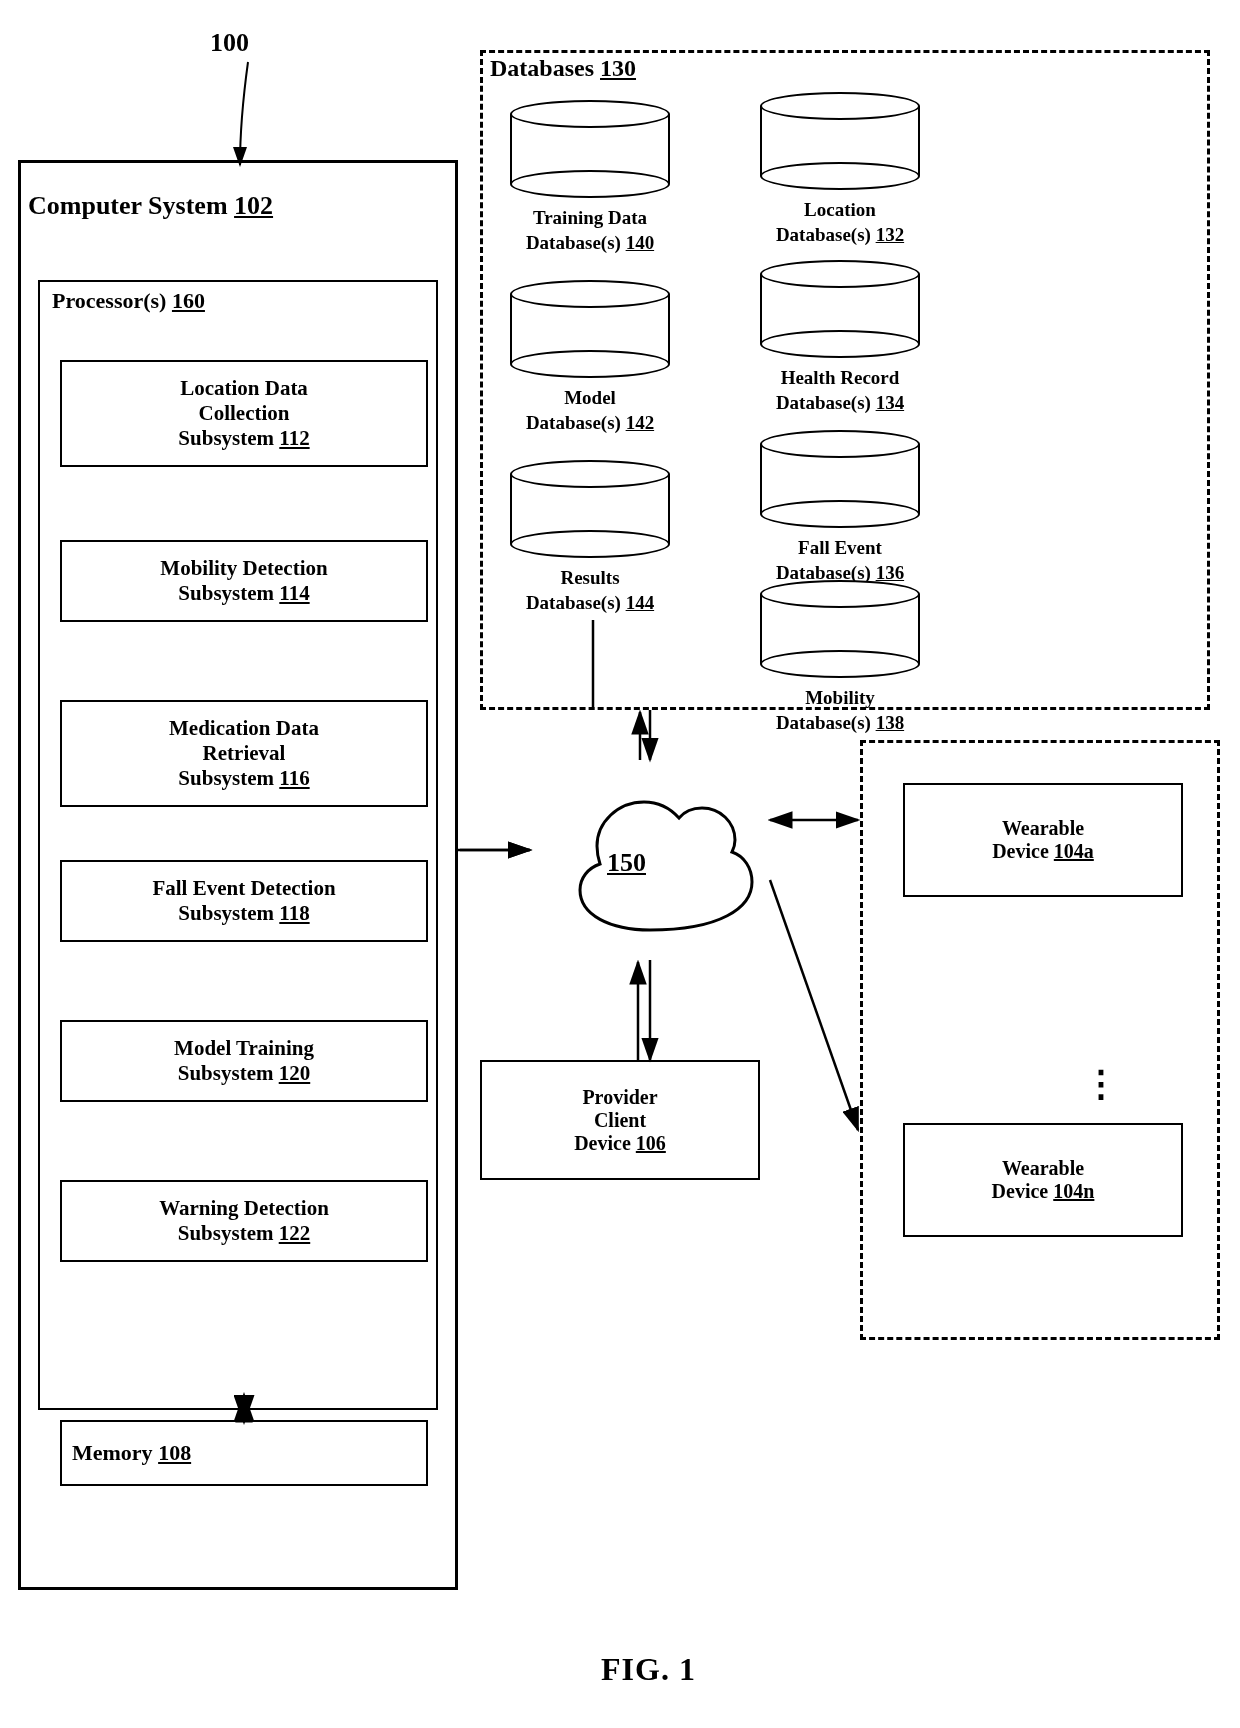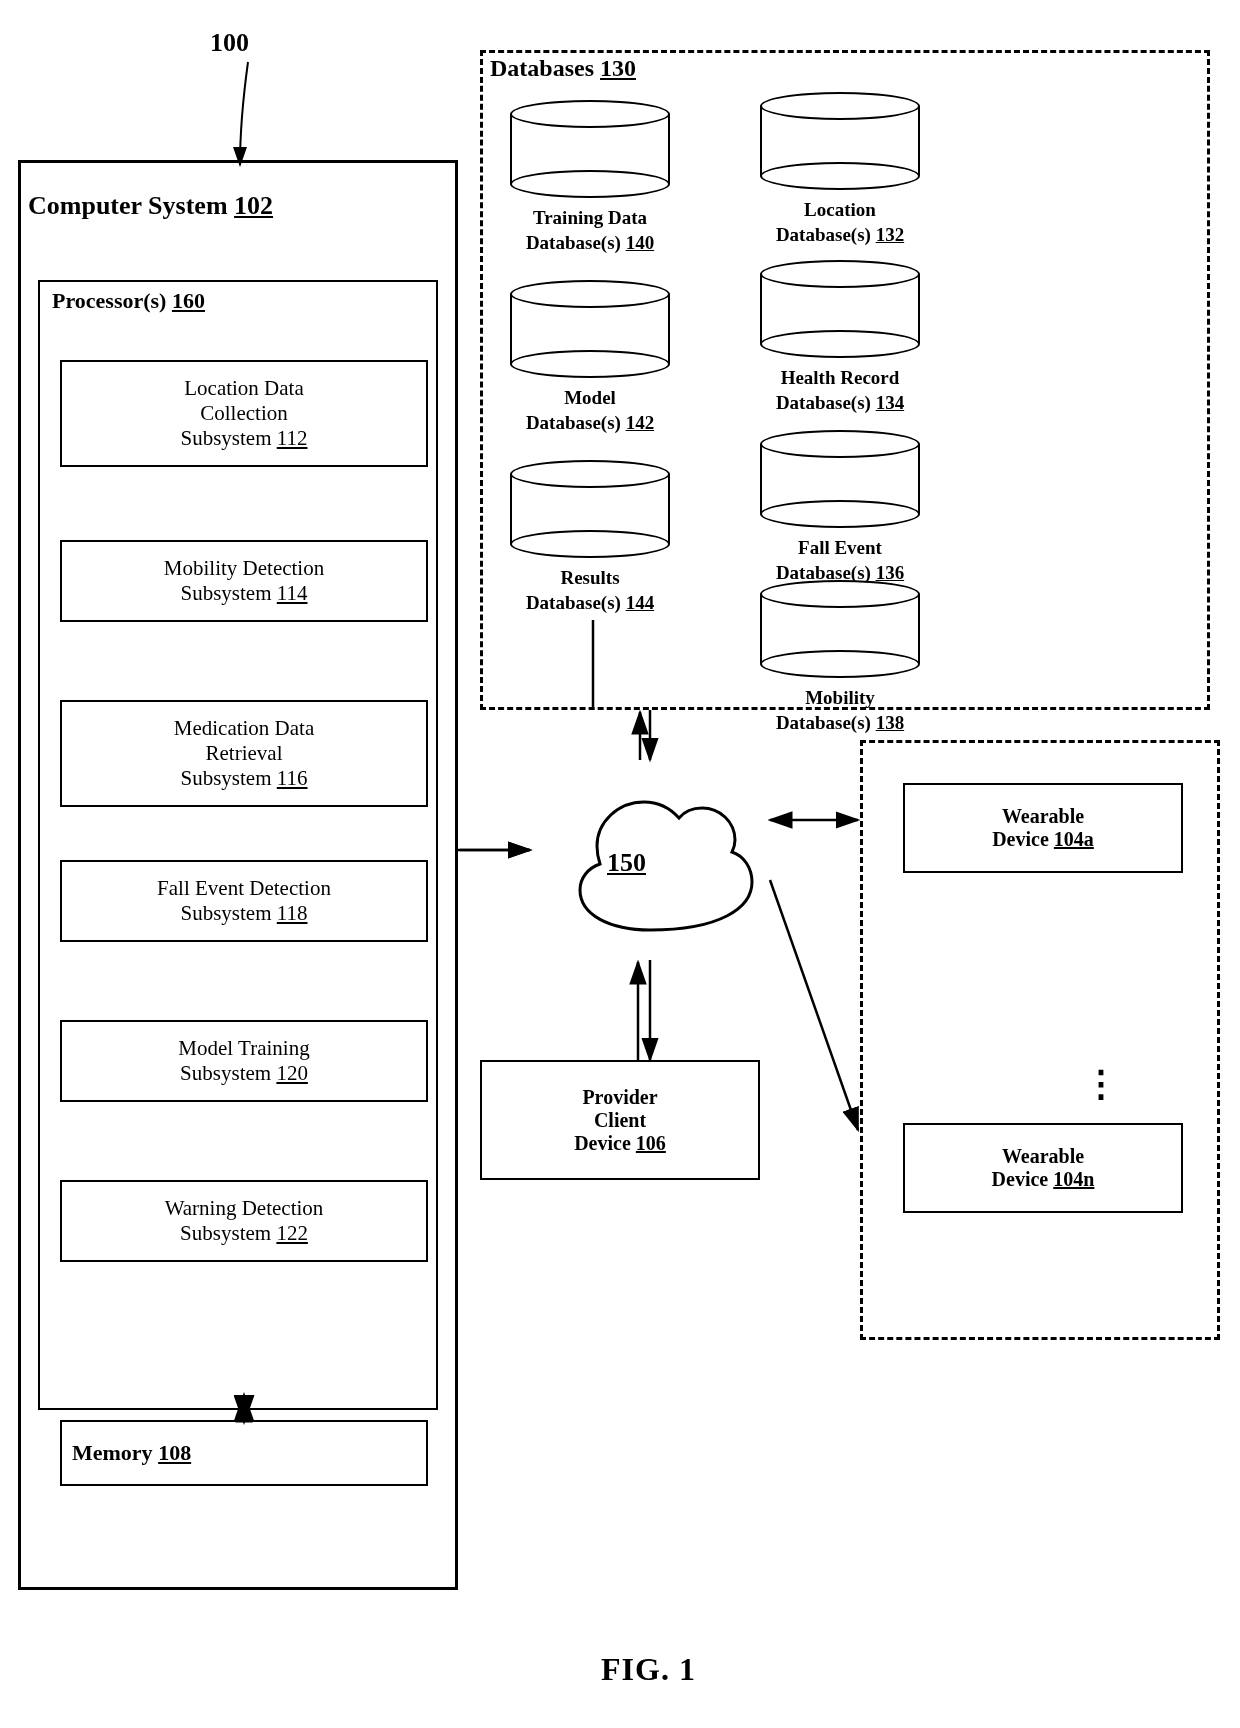--- a/index.html
+++ b/index.html
@@ -86,21 +86,21 @@
 
     
     .subsystem-box {
       position: absolute;
       left: 60px;
       width: 368px;
       border: 2px solid #000;
       background: #fff;
       text-align: center;
       font-size: 21px;
-      font-weight: normal;
+      font-weight: bold;
       padding: 14px 10px;
     }
     .subsystem-box .ref {
       text-decoration: underline;
     }
 
     .sub-112 { top: 360px; }
     .sub-114 { top: 540px; }
     .sub-116 { top: 700px; }
     .sub-118 { top: 860px; }
@@ -214,21 +214,21 @@
     }
 
     .wearable-box {
       position: absolute;
       width: 280px;
       border: 2.5px solid #000;
       background: #fff;
       text-align: center;
       font-size: 20px;
       font-weight: bold;
-      padding: 20px 10px;
+      padding: 32px 10px;
       left: 40px;
     }
     .wearable-box .ref {
       text-decoration: underline;
     }
     .wearable-104a { top: 40px; }
     .wearable-104n { top: 380px; }
 
     .dots-separator {
       position: absolute;

